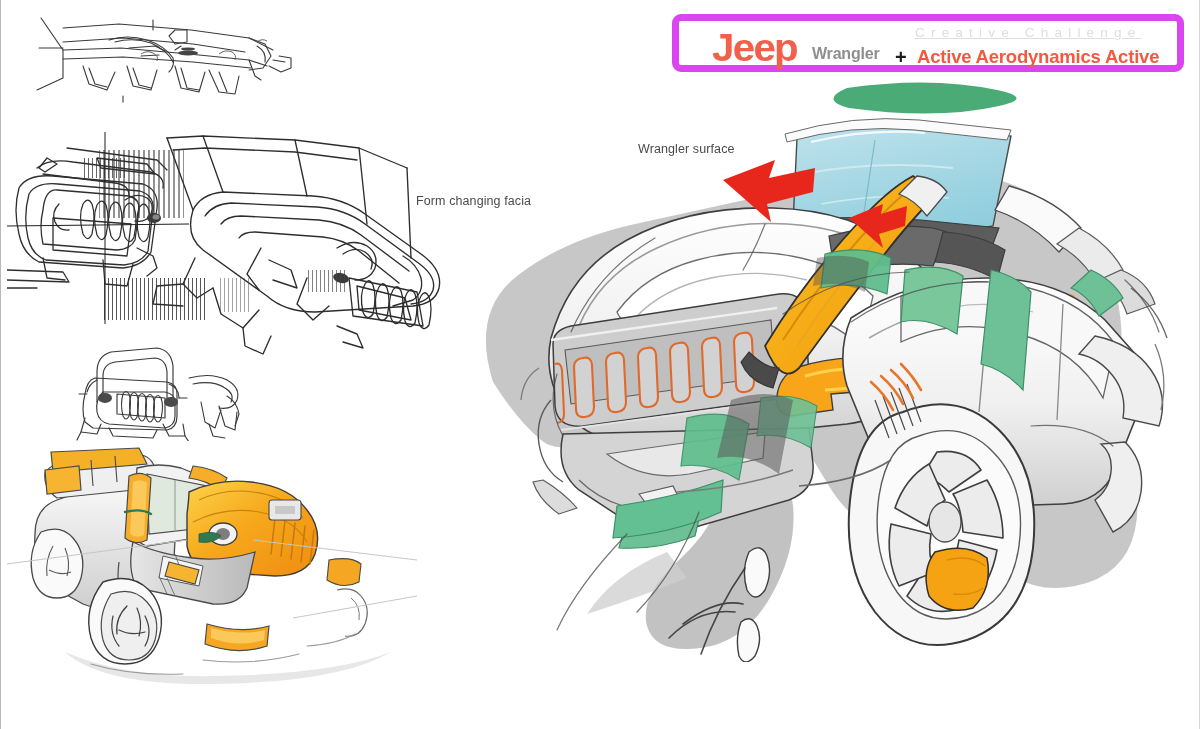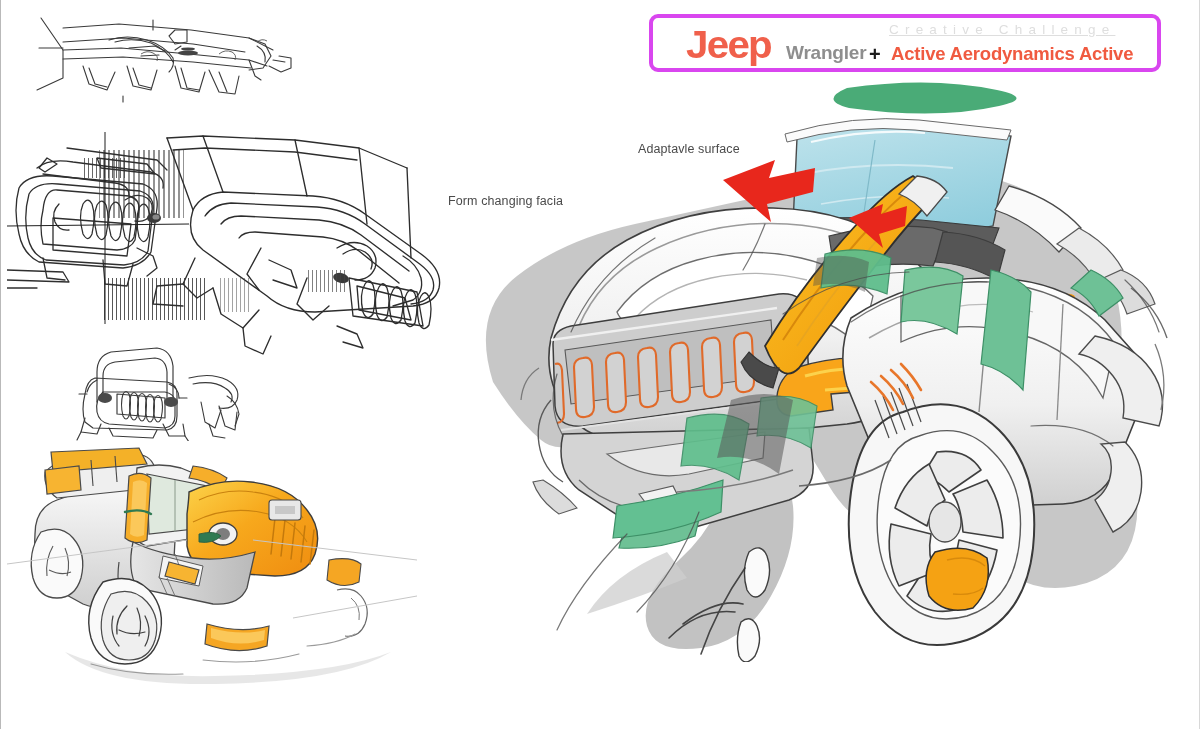--- a/index.html
+++ b/index.html
@@ -18,25 +18,25 @@
     background: #ffffff;
     border-left: 1px solid #b9b9b9;
     border-right: 1px solid #d8d8d8;
     box-sizing: border-box;
     overflow: hidden;
   }
 
   
   #header-plaque {
     position: absolute;
-    left: 648px;
+    left: 671px;
     top: 14px;
     width: 512px;
     height: 58px;
-    border: 4px solid #d946ef;
+    border: 7px solid #d946ef;
     border-radius: 9px;
     background: #ffffff;
     box-sizing: border-box;
   }
   #header-kicker {
     position: absolute;
     left: 236px;
     top: 4px;
     font-size: 13.5px;
     letter-spacing: 6.2px;
@@ -56,21 +56,21 @@
     letter-spacing: -1.6px;
     line-height: 42px;
     font-family: "Liberation Sans", sans-serif;
     transform: scaleX(1.06);
     transform-origin: left center;
   }
   #model-name {
     position: absolute;
     left: 133px;
     top: 24px;
-    font-size: 19px;
+    font-size: 16px;
     font-weight: bold;
     color: #8e8e8e;
     letter-spacing: -0.2px;
   }
   #plus-sign {
     position: absolute;
     left: 216px;
     top: 25px;
     font-size: 20px;
     font-weight: bold;
@@ -88,21 +88,21 @@
   }
 
   
   .callout {
     position: absolute;
     font-size: 12.5px;
     color: #4a4a4a;
     white-space: nowrap;
     letter-spacing: 0.1px;
   }
-  #callout-facia { left: 415px; top: 194px; margin-left: 32px; }
+  #callout-facia { left: 415px; top: 194px; }
   #callout-surface { left: 637px; top: 142px; }
 
   
   .sketch { position: absolute; }
   #sketch-top-view   { left: 22px;  top: 10px;  width: 280px; height: 100px; }
   #sketch-front-line { left: 6px;   top: 128px; width: 450px; height: 235px; }
   #sketch-front-elev { left: 72px;  top: 336px; width: 190px; height: 105px; }
   #sketch-rear-color { left: 6px;   top: 438px; width: 410px; height: 268px; }
   #render-main       { left: 430px; top: 82px;  width: 768px; height: 580px; }
 </style>
@@ -577,21 +577,21 @@
       <g stroke="#2f2f2f" stroke-width="1.6" fill="none" opacity="0.85" stroke-linecap="round">
         <path d="M314 486 q-28 40 -44 86"></path>
         <path d="M252 542 q34 -26 60 -20"></path>
         <path d="M238 556 q30 -30 66 -26"></path>
       </g>
     </svg>
   </div>
 
   <div class="callout" id="callout-facia">Form changing facia</div>
 
-  <div class="callout" id="callout-surface">Adaptavle surface</div>
+  <div class="callout" id="callout-surface">Wrangler surface</div>
 
   <div id="header-plaque">
     <div id="jeep-logo">Jeep</div>
     <div id="model-name">Wrangler</div>
     <div id="plus-sign">+</div>
     <div id="header-kicker">Creative Challenge</div>
     <div id="subtitle-text">Active Aerodynamics Active</div>
   </div>
 
 </div>

